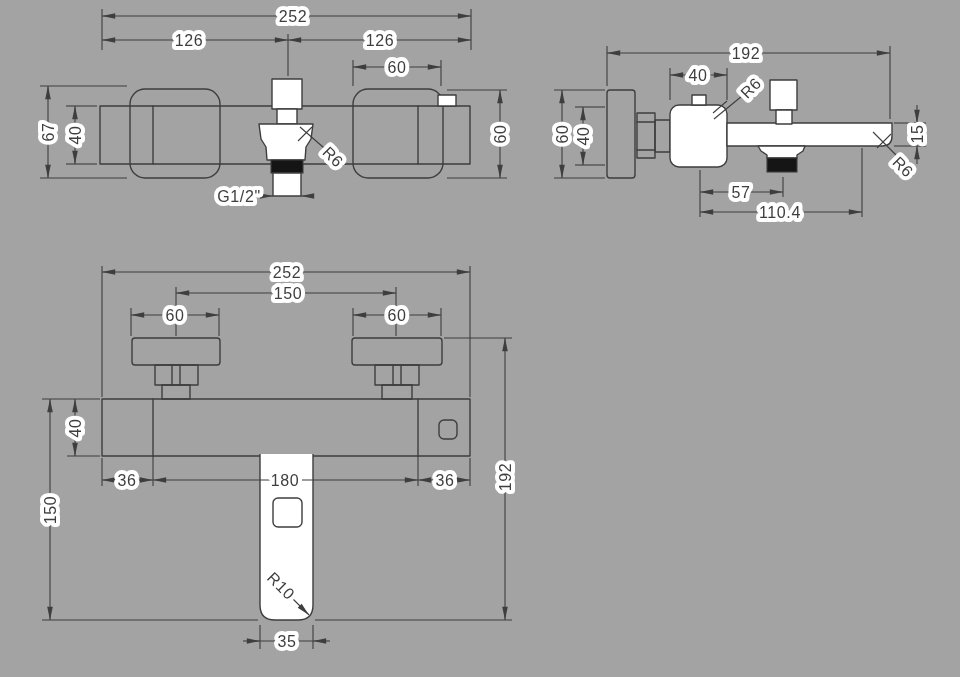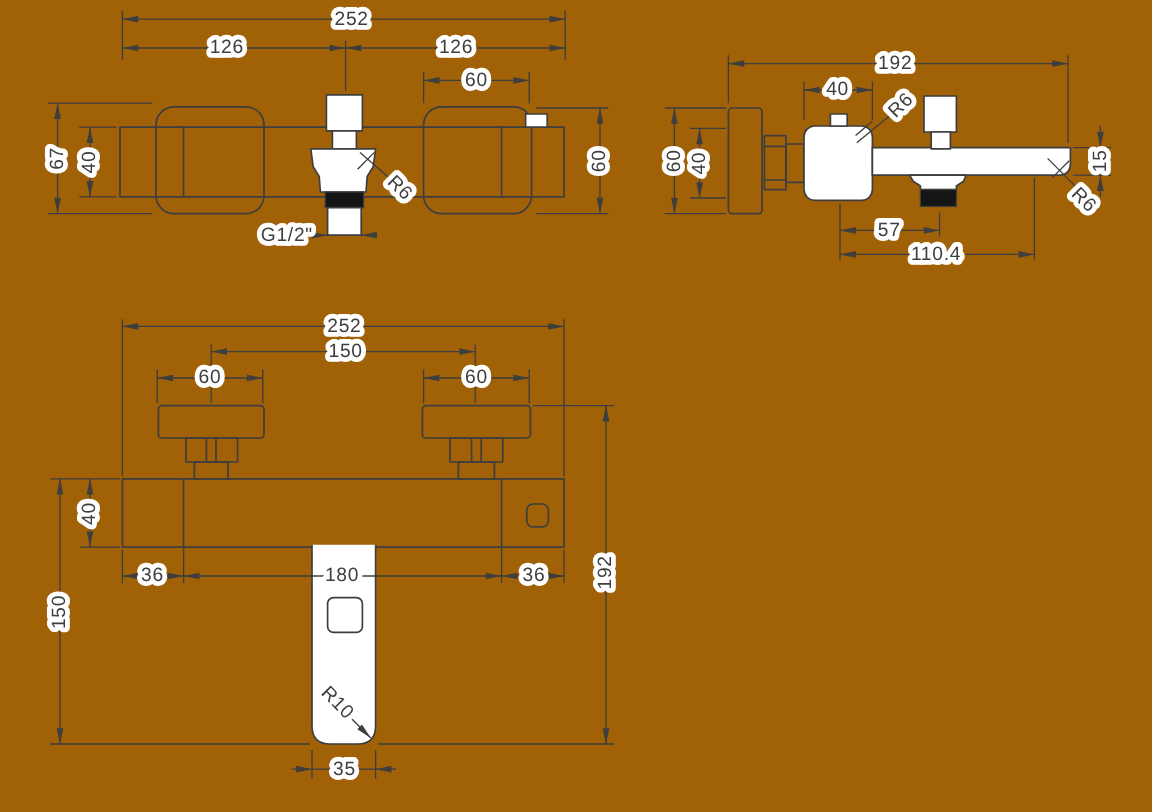--- a/index.html
+++ b/index.html
@@ -1,16 +1,16 @@
 <!DOCTYPE html>
 <html><head>
 <meta charset="utf-8">
 <style>
   html,body{margin:0;padding:0;background:#ffffff;}
-  .page{width:960px;height:677px;background:#a16207;position:relative;overflow:hidden;}
+  .page{width:960px;height:677px;background:#a3a3a3;position:relative;overflow:hidden;}
   .o {fill:none;stroke:#3e3e3e;stroke-width:1.4;stroke-linejoin:round;stroke-linecap:round;}
   .s {fill:#ffffff;stroke:#3e3e3e;stroke-width:1.4;stroke-linejoin:round;}
   .b {fill:#151515;stroke:#3e3e3e;stroke-width:1.1;}
   .d {fill:none;stroke:#3e3e3e;stroke-width:1.1;stroke-linecap:butt;}
   .dm{marker-start:url(#ar);marker-end:url(#ar);}
   .de{marker-end:url(#ar);}
   .t {font-family:"Liberation Sans",sans-serif;font-size:16px;letter-spacing:0.6px;
       fill:#3e3e3e;text-anchor:middle;dominant-baseline:central;
       paint-order:stroke;stroke:#ffffff;stroke-width:8px;stroke-linejoin:round;}
 </style>

